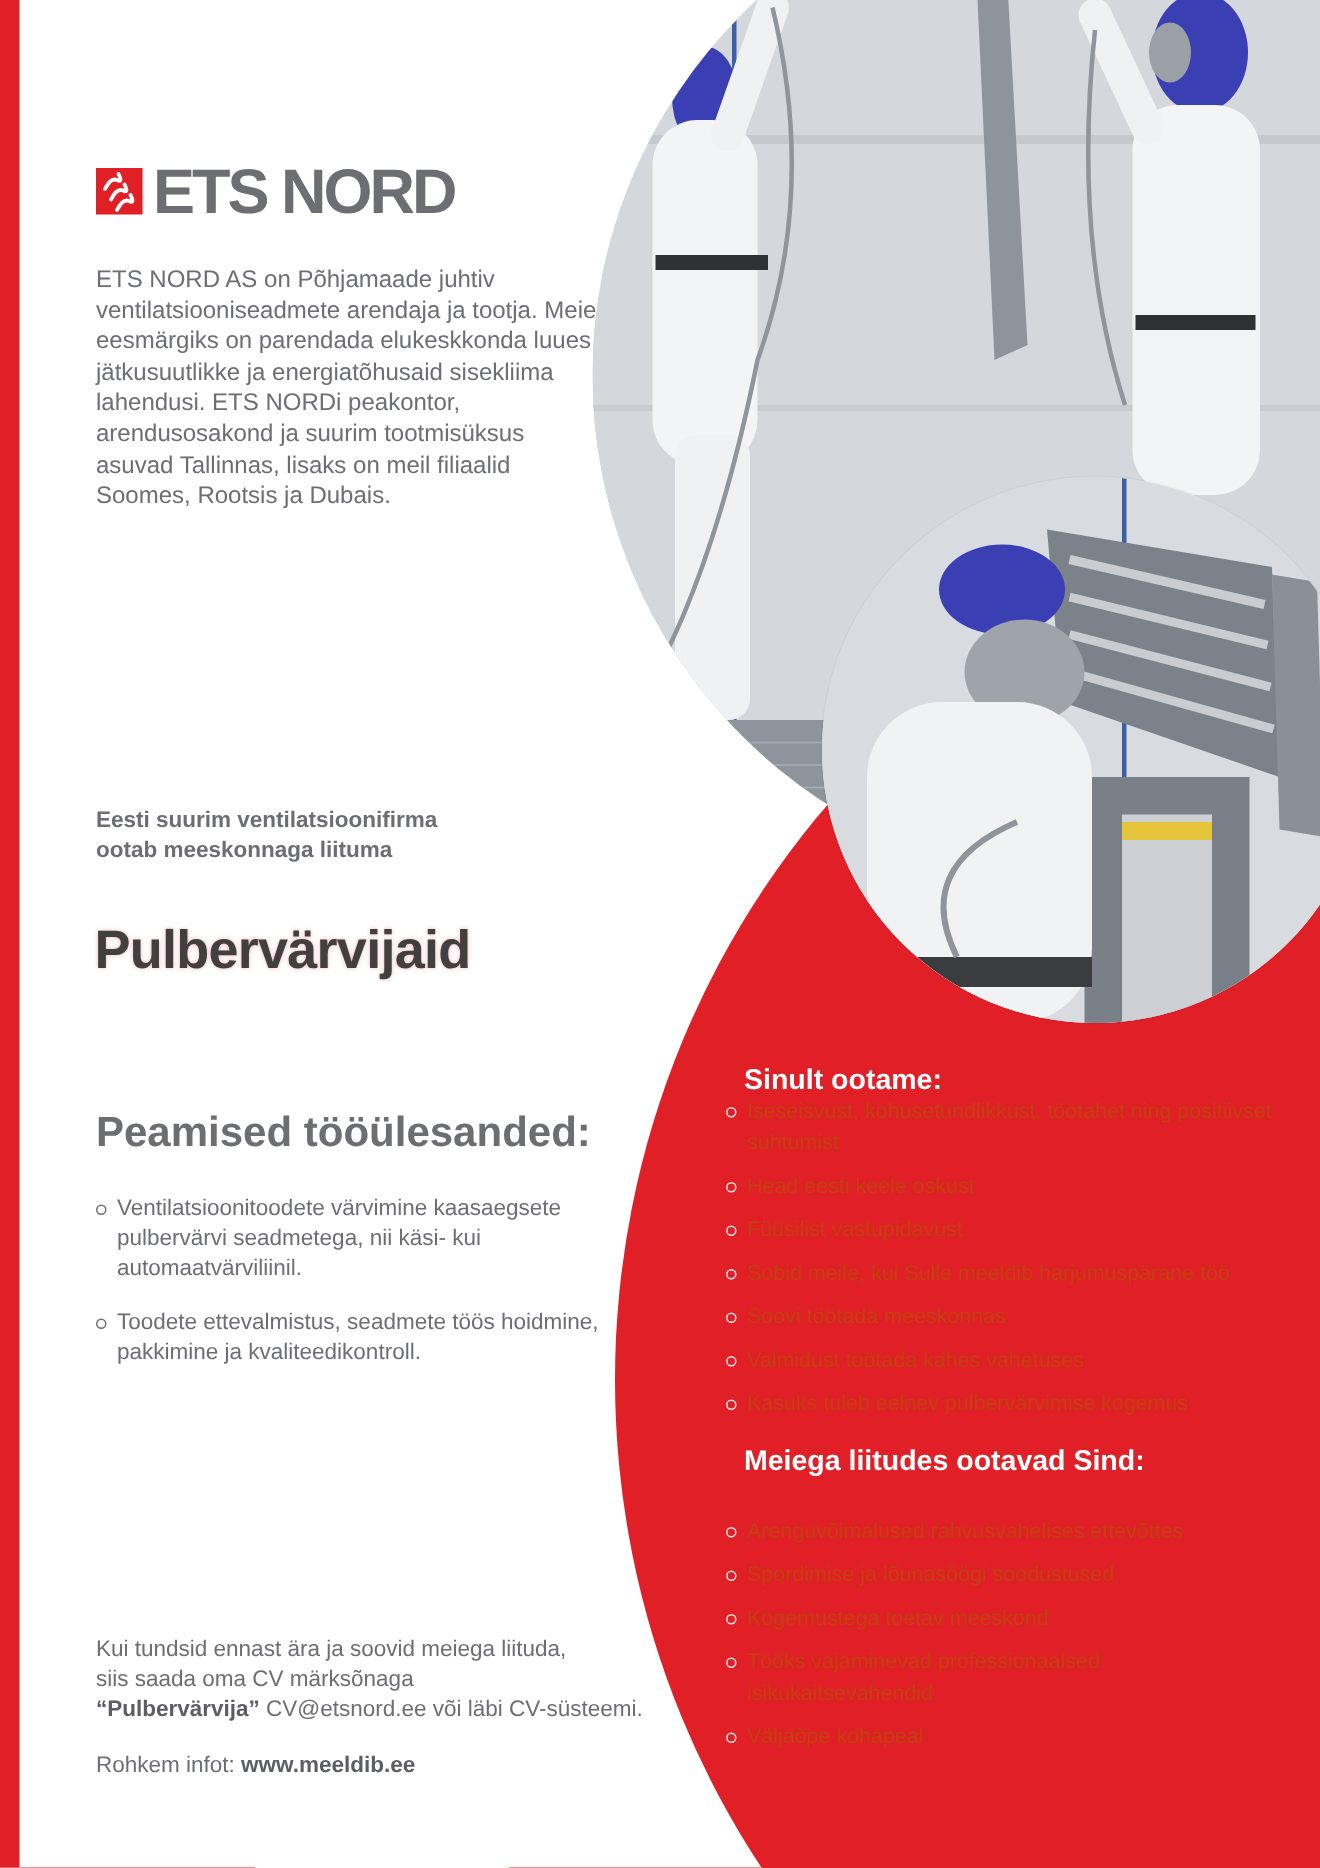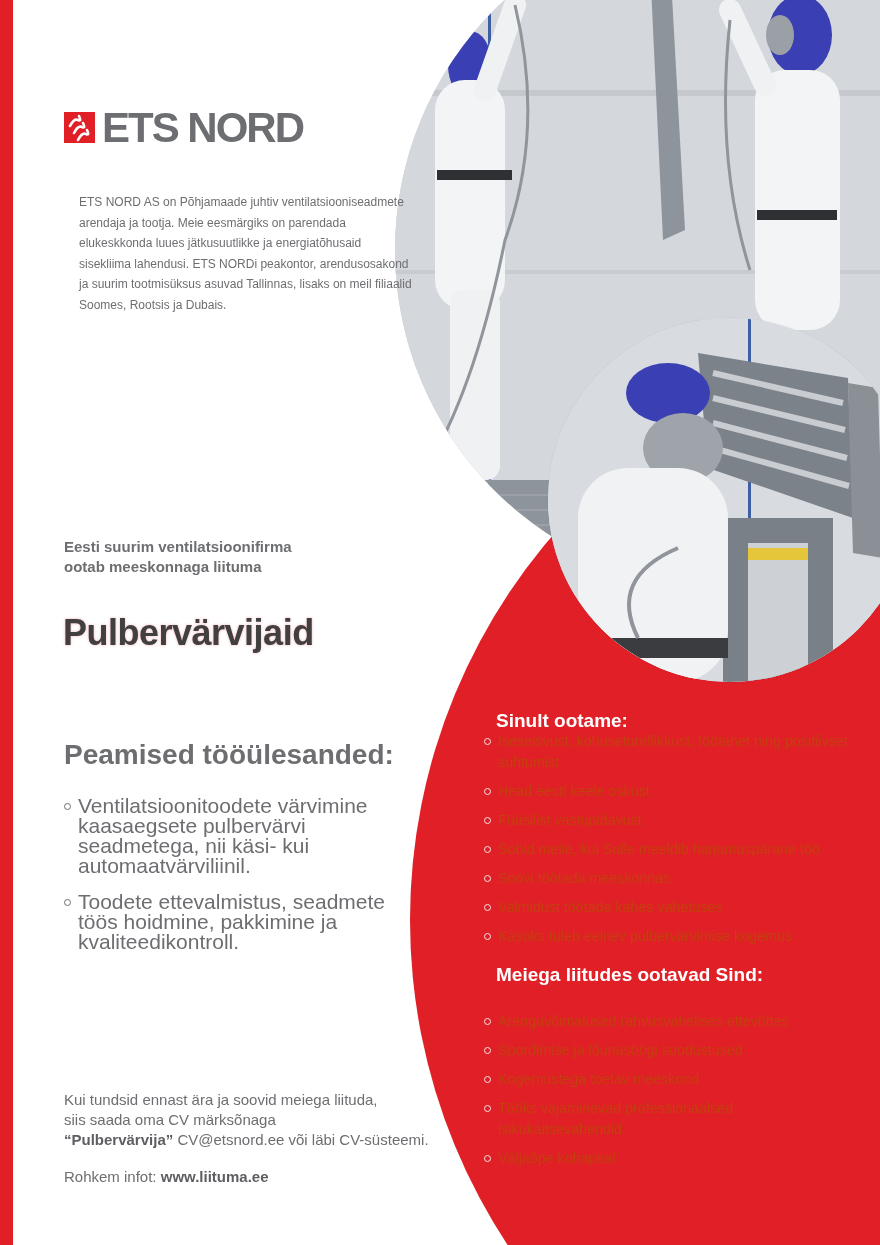--- a/index.html
+++ b/index.html
@@ -41,41 +41,41 @@
   .logo { position: absolute; left: 64px; top: 112px; display: flex; align-items: center; justify-content: center; }
   .logo-mark { width: 31px; height: 31px; background: #e11f27; position: relative; }
   .logo-mark svg { position: absolute; left: 0; top: 0; }
   .logo-text {
     margin-left: 7px; font-weight: bold; font-size: 42px; line-height: 31px;
     letter-spacing: -2px; color: #6d6e71;
   }
 
   .intro {
     position: absolute; left: 64px; top: 177px; width: 335px;
-    font-size: 12px; line-height: 20.6px; color: #6d6e71; margin: 15px;
+    font-size: 16px; line-height: 20.6px; color: #6d6e71; margin: 0;
   }
 
   .tagline {
     position: absolute; left: 64px; top: 537px; width: 320px;
     font-size: 15px; line-height: 20px; font-weight: bold; color: #6d6e71; margin: 0;
   }
   .job-title {
     position: absolute; left: 63px; top: 612px;
     font-size: 36px; font-weight: bold; color: #404040; margin: 0;
     letter-spacing: -0.5px;
     text-shadow: 0 0 3px rgba(225,31,39,0.35);
   }
 
   .tasks-heading {
     position: absolute; left: 64px; top: 739px; margin: 0;
     font-size: 28px; font-weight: bold; color: #6d6e71;
   }
   .tasks-list {
     position: absolute; left: 64px; top: 796px; width: 340px; margin: 0; padding: 0; list-style: none;
-    font-size: 21px; line-height: 20px; color: #6d6e71;
+    font-size: 15px; line-height: 20px; color: #6d6e71;
   }
   .tasks-list li { position: relative; padding-left: 14px; margin-bottom: 16px; }
   .tasks-list li .bullet {
     position: absolute; left: 0; top: 7px; width: 5px; height: 5px;
     border: 1.3px solid #6d6e71; border-radius: 50%;
   }
 
   .apply {
     position: absolute; left: 64px; top: 1090px; width: 380px; margin: 0;
     font-size: 15px; line-height: 20px; color: #6d6e71;
@@ -213,21 +213,21 @@
   </li>
 </ul>
 
 <p class="apply">
   <span>Kui tundsid ennast ära ja soovid meiega liituda,</span><br>
   <span>siis saada oma CV märksõnaga</span><br>
   <b>“Pulbervärvija”</b><span> CV@etsnord.ee või läbi CV-süsteemi.</span>
 </p>
 
 <p class="more-info">
-  <span>Rohkem infot: </span><b>www.liituma.ee</b>
+  <span>Rohkem infot: </span><b>www.meeldib.ee</b>
 </p>
 
 <h3 class="req-heading">Sinult ootame:</h3>
 <ul class="red-list req-list">
   <li><span class="bullet"></span><span>Iseseisvust, kohusetundlikkust, töötahet ning positiivset suhtumist</span></li>
   <li><span class="bullet"></span><span>Head eesti keele oskust</span></li>
   <li><span class="bullet"></span><span>Füüsilist vastupidavust</span></li>
   <li><span class="bullet"></span><span>Sobid meile, kui Sulle meeldib harjumuspärane töö</span></li>
   <li><span class="bullet"></span><span>Soovi töötada meeskonnas</span></li>
   <li><span class="bullet"></span><span>Valmidust töötada kahes vahetuses</span></li>

